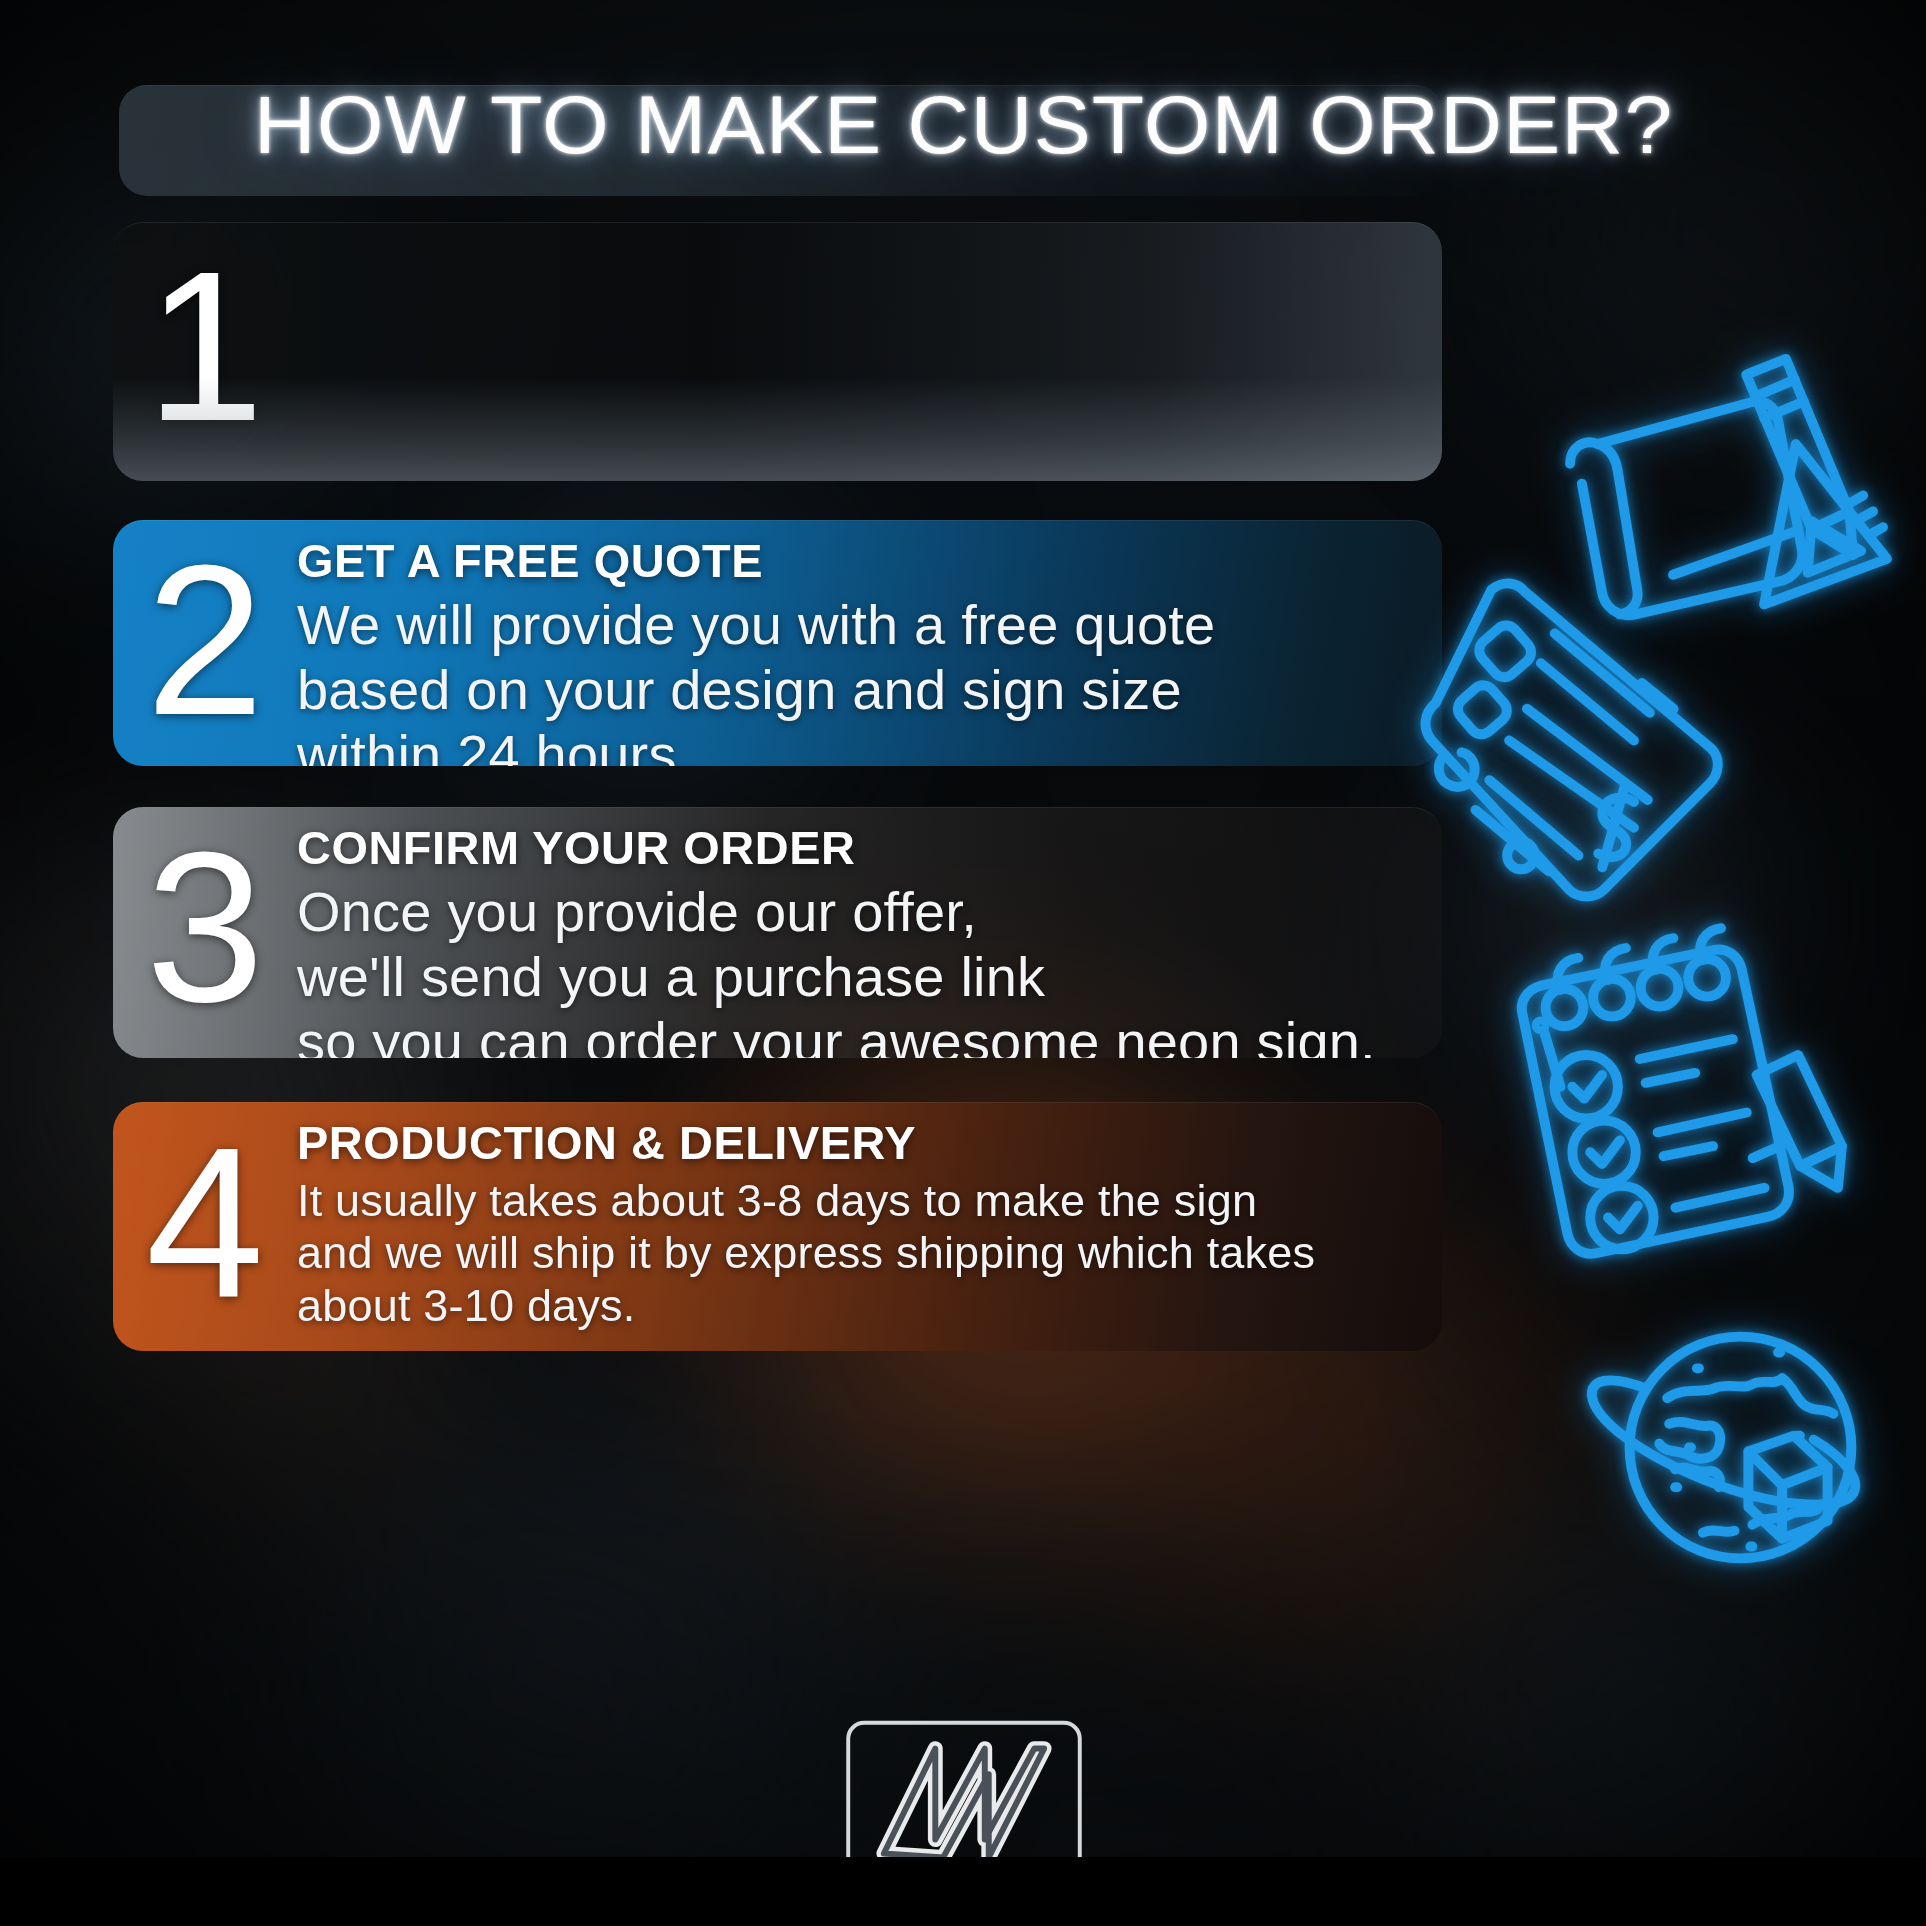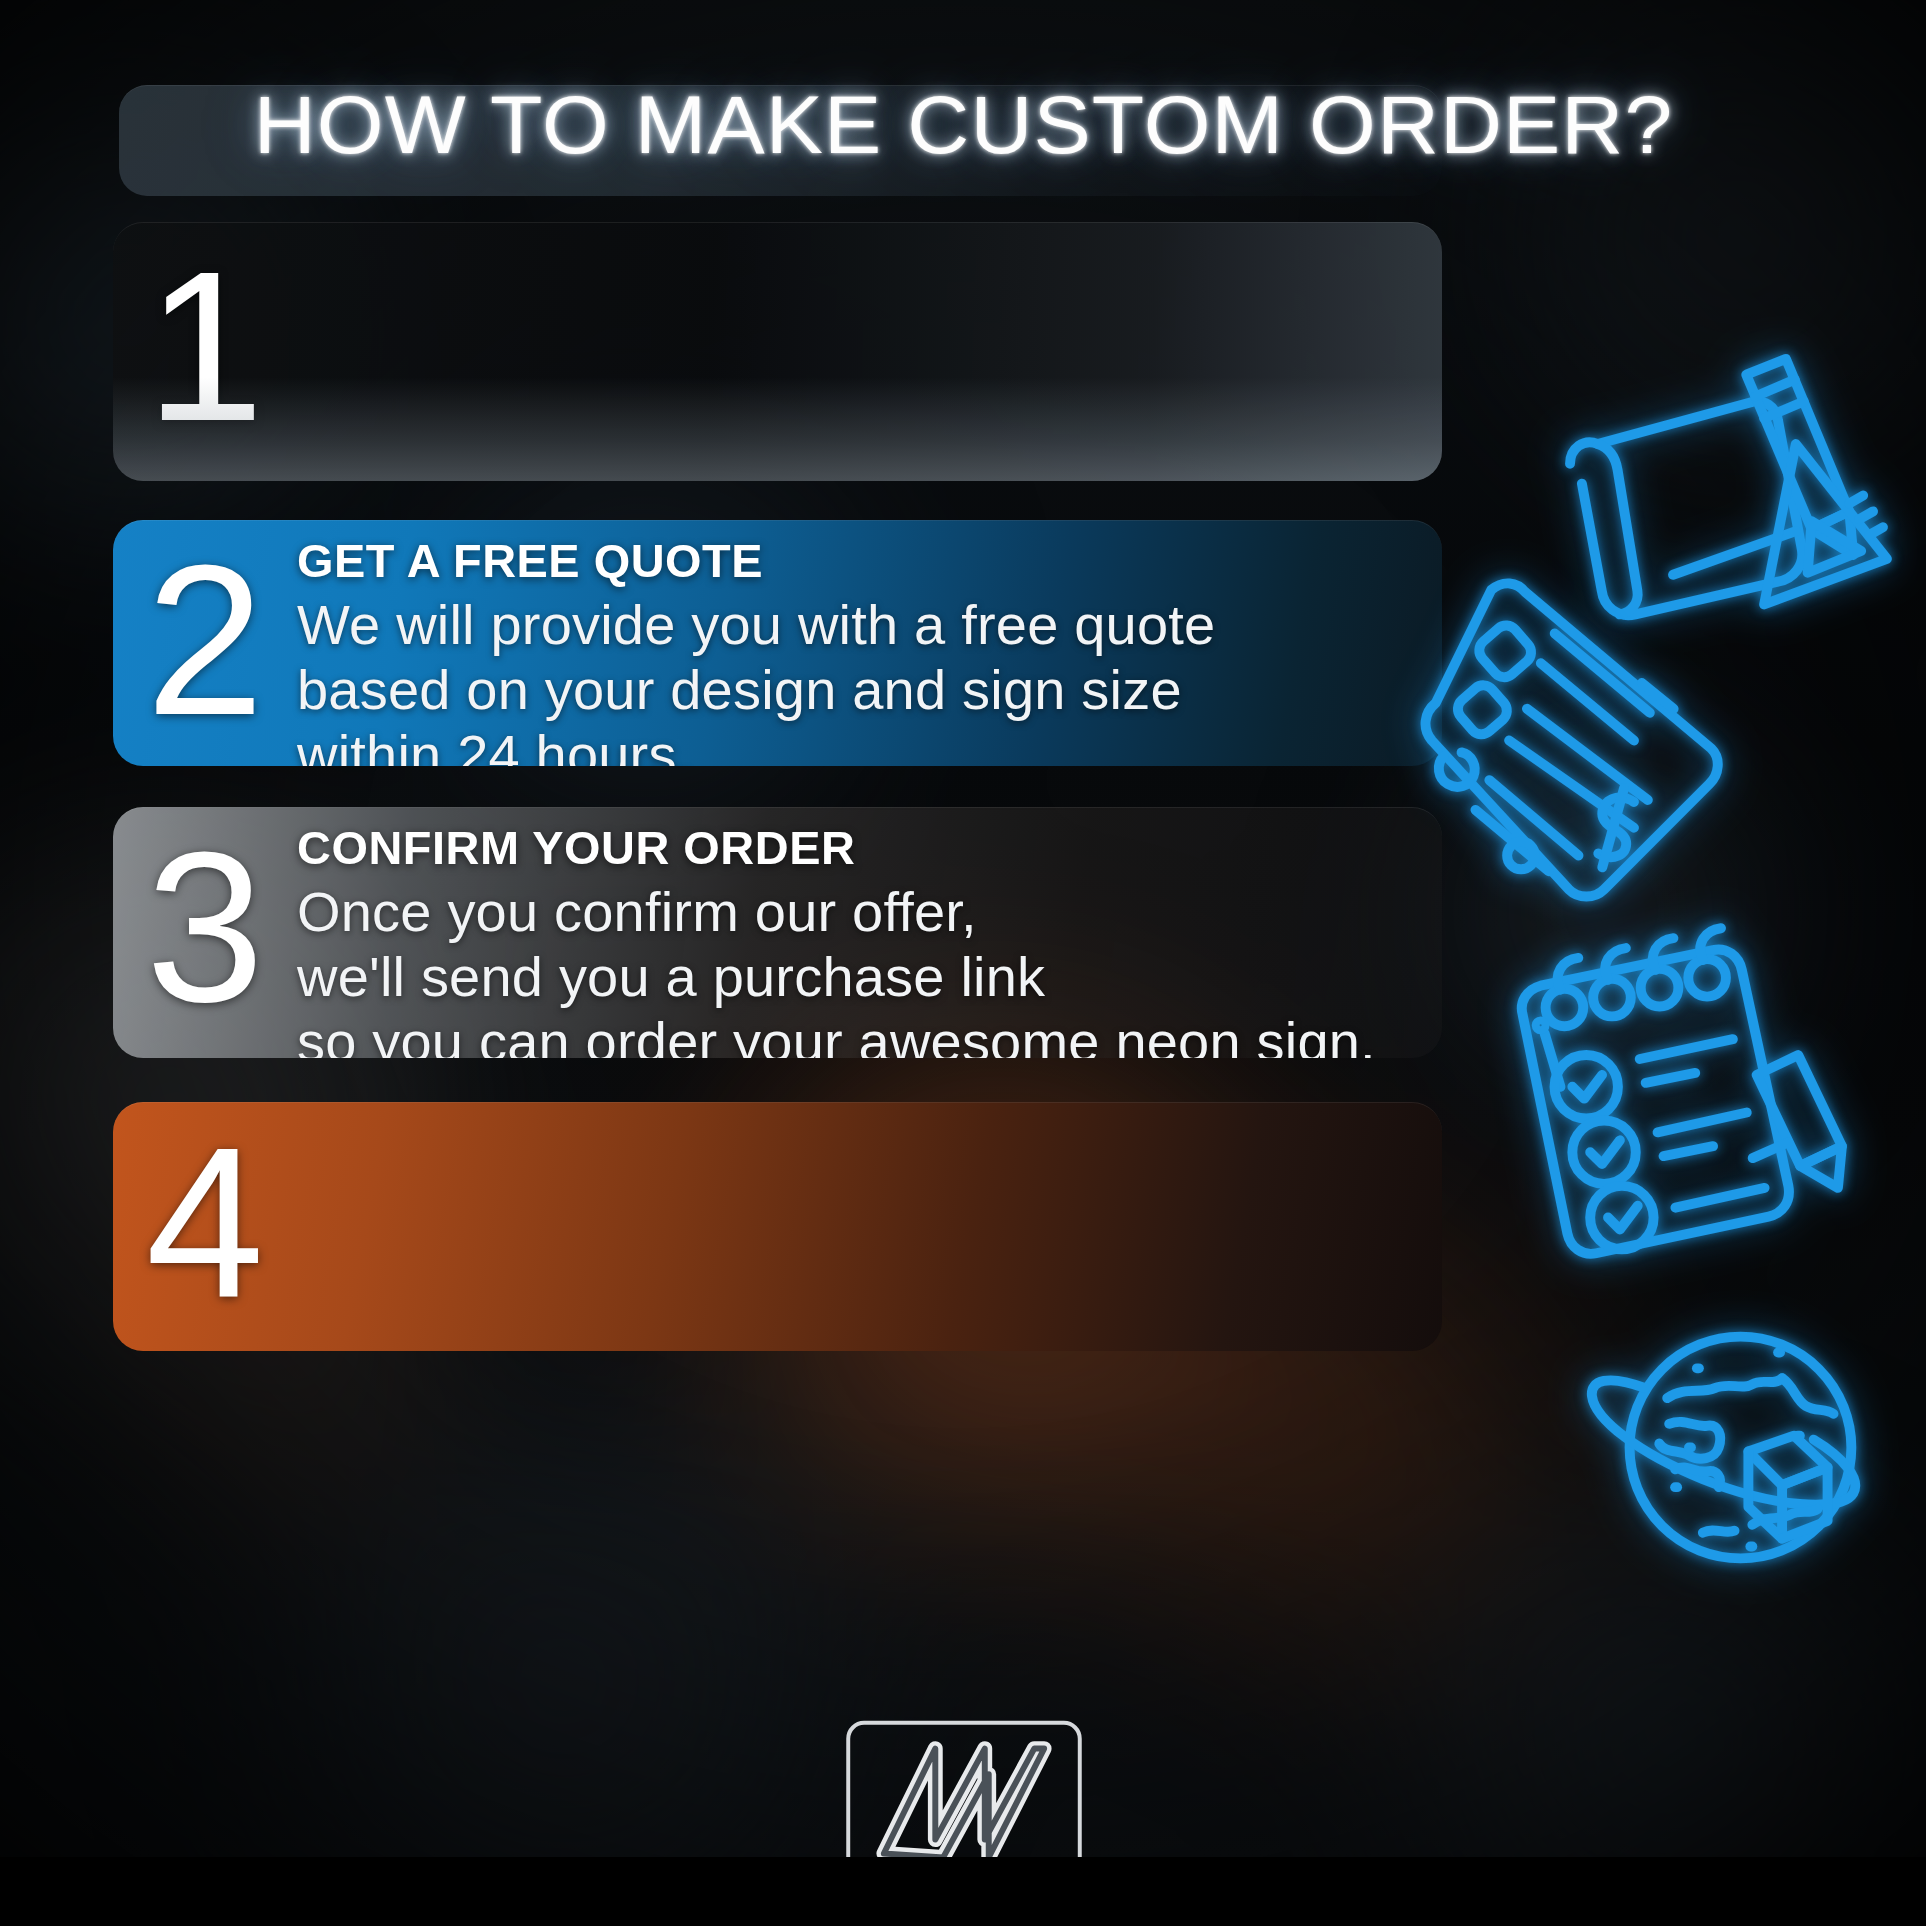--- a/index.html
+++ b/index.html
@@ -203,30 +203,36 @@
 within 24 hours.</div>
         </div>
       </div>
     </div>
 
     <div class="card card3">
       <div class="card-inner">
         <div class="num">3</div>
         <div class="body">
           <div class="step-title">CONFIRM YOUR ORDER</div>
-          <div class="step-desc">Once you confirm our offer,
+          <div class="step-desc">Once you provide our offer,
 we'll send you a purchase link
 so you can order your awesome neon sign.</div>
         </div>
       </div>
     </div>
 
     <div class="card card4">
       <div class="card-inner">
         <div class="num">4</div>
+        <div class="body">
+          <div class="step-title">PRODUCTION &amp; DELIVERY</div>
+          <div class="step-desc">It usually takes about 3-8 days to make the sign
+and we will ship it by express shipping which takes
+about 3-10 days.</div>
+        </div>
       </div>
     </div>
 
     <div class="icon-wrap icon1 neon">
       <svg viewBox="0 0 350 310" width="347" height="307">
 
         <path d="M18 120 C18 104 32 94 46 100 L200 58 C214 54 226 62 228 76 L252 206 C255 222 244 236 228 239 L84 272 C66 276 52 264 50 248 L30 140"></path>
         <path d="M46 100 C58 104 64 114 66 126 L86 248 C88 260 80 270 68 272"></path>
 
         <path d="M196 30 L236 14 L300 168 L262 186 Z"></path>

